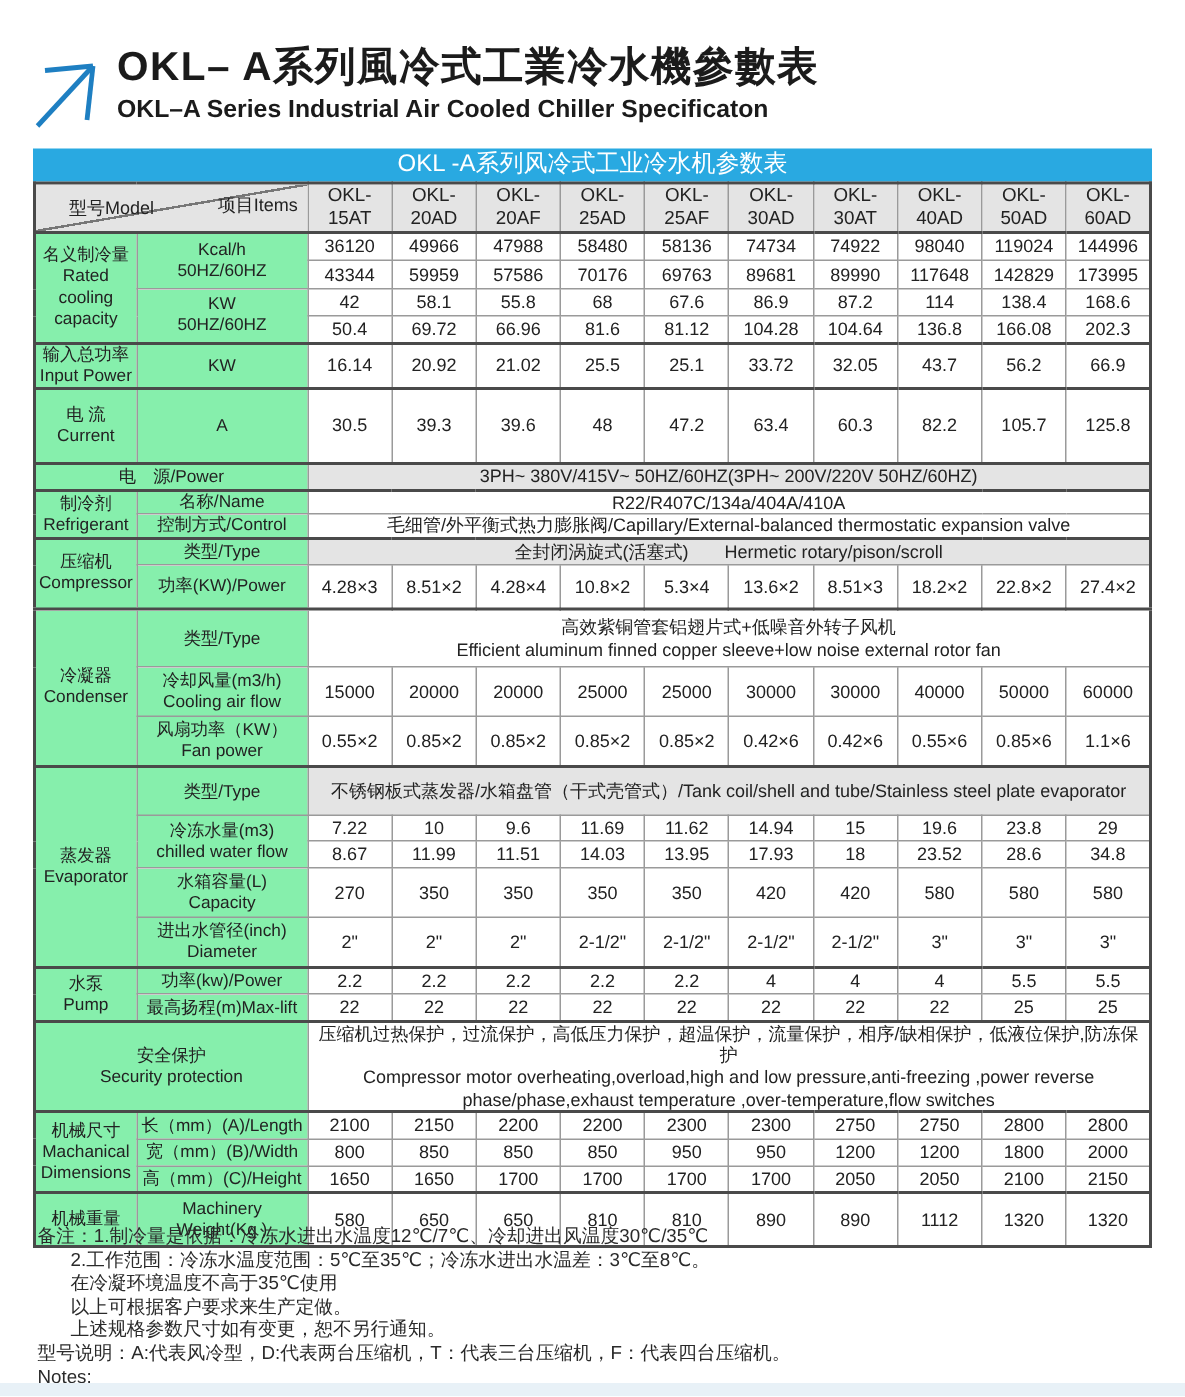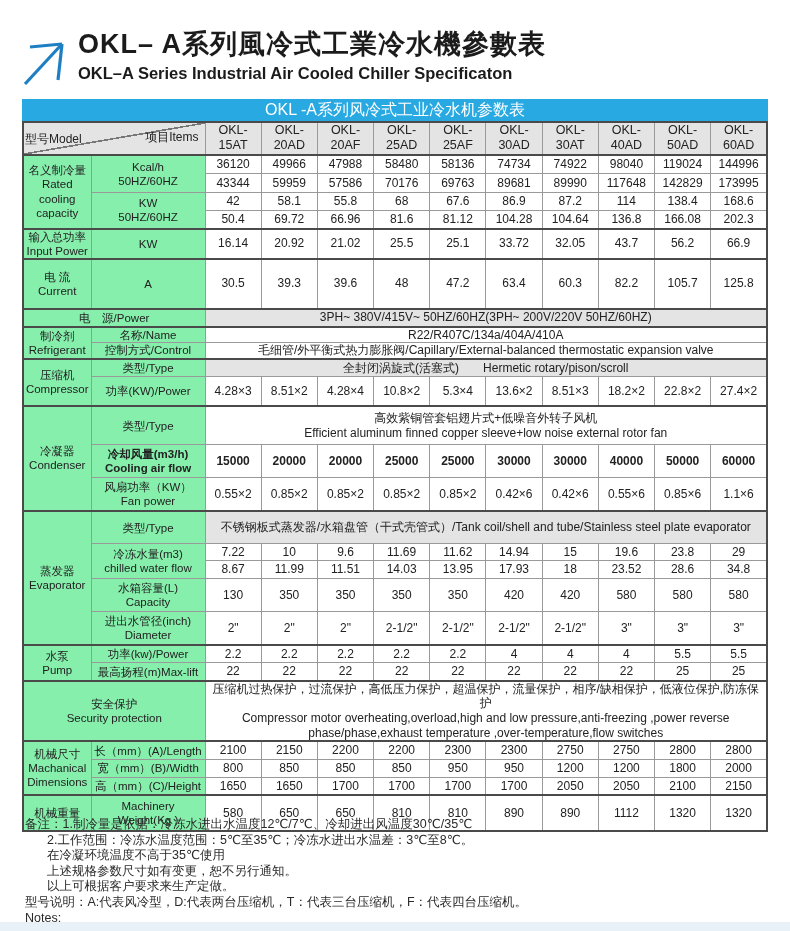--- a/index.html
+++ b/index.html
@@ -18,21 +18,21 @@
   td{border:1px solid #9a9a9a;text-align:center;vertical-align:middle;padding:0 1px;
      white-space:pre-line;line-height:1.22;font-size:12px;overflow:hidden;}
   tr.gs td{border-top:2px solid #4a4a4a;}
   td.lab{background:#86efac;font-size:11.5px;}
   td.mh{background:#E4E4E4;font-size:12.5px;}
   td.gray{background:#E4E4E4;}
   td.span{padding:0 4px;}
   td.corner{background:#E4E4E4;position:relative;padding:0;}
   td.corner .diag{position:absolute;inset:0;
      background:linear-gradient(to bottom right,transparent calc(50% - 0.8px),#777 calc(50% - 0.8px),#777 calc(50% + 0.8px),transparent calc(50% + 0.8px));}
-  td.corner .m{position:absolute;left:1px;top:50%;transform:translateY(-42%);font-size:12px;}
+  td.corner .m{position:absolute;left:22px;top:50%;transform:translateY(-42%);font-size:12px;}
   td.corner .i{position:absolute;right:6px;top:50%;transform:translateY(-58%);font-size:12px;}
   
   .notes{position:absolute;left:25px;top:817px;font-size:12.5px;color:#2a2a2a;line-height:15.6px;}
   .note.ind{padding-left:22px;}
   .strip{position:absolute;left:0;bottom:0;width:790px;height:9px;background:#E8F1F7;}
 </style>
 </head>
 <body>
 
 <div class="page">
@@ -198,21 +198,21 @@
             <td class="v">22.8×2</td>
             <td class="v">27.4×2</td>
           </tr>
           <tr class="gs" style="height: 39px;">
             <td rowspan="3" class="lab">冷凝器
 Condenser</td>
             <td class="lab">类型/Type</td>
             <td colspan="10" class="span">高效紫铜管套铝翅片式+低噪音外转子风机
 Efficient aluminum finned copper sleeve+low noise external rotor fan</td>
           </tr>
-          <tr style="height: 33px; font-weight: bold;">
+          <tr style="height: 33px;">
             <td class="lab">冷却风量(m3/h)
 Cooling air flow</td>
             <td class="v">15000</td>
             <td class="v">20000</td>
             <td class="v">20000</td>
             <td class="v">25000</td>
             <td class="v">25000</td>
             <td class="v">30000</td>
             <td class="v">30000</td>
             <td class="v">40000</td>
@@ -261,21 +261,21 @@
             <td class="v">13.95</td>
             <td class="v">17.93</td>
             <td class="v">18</td>
             <td class="v">23.52</td>
             <td class="v">28.6</td>
             <td class="v">34.8</td>
           </tr>
           <tr style="height: 33px;">
             <td class="lab">水箱容量(L)
 Capacity</td>
-            <td class="v">130</td>
+            <td class="v">270</td>
             <td class="v">350</td>
             <td class="v">350</td>
             <td class="v">350</td>
             <td class="v">350</td>
             <td class="v">420</td>
             <td class="v">420</td>
             <td class="v">580</td>
             <td class="v">580</td>
             <td class="v">580</td>
           </tr>
@@ -385,19 +385,19 @@
             <td class="v">1320</td>
           </tr>
         </tbody>
     </table>
   </div>
 
   <div class="notes" id="notes">
       <div class="note">备注：1.制冷量是依据：冷冻水进出水温度12℃/7℃、冷却进出风温度30℃/35℃</div>
       <div class="note ind">2.工作范围：冷冻水温度范围：5℃至35℃；冷冻水进出水温差：3℃至8℃。</div>
       <div class="note ind">在冷凝环境温度不高于35℃使用</div>
+      <div class="note ind">以上可根据客户要求来生产定做。</div>
       <div class="note ind">上述规格参数尺寸如有变更，恕不另行通知。</div>
-      <div class="note ind">以上可根据客户要求来生产定做。</div>
       <div class="note">型号说明：A:代表风冷型，D:代表两台压缩机，T：代表三台压缩机，F：代表四台压缩机。</div>
       <div class="note">Notes:</div>
     </div>
   <div class="strip"></div>
 </div>
 
 </body></html>

